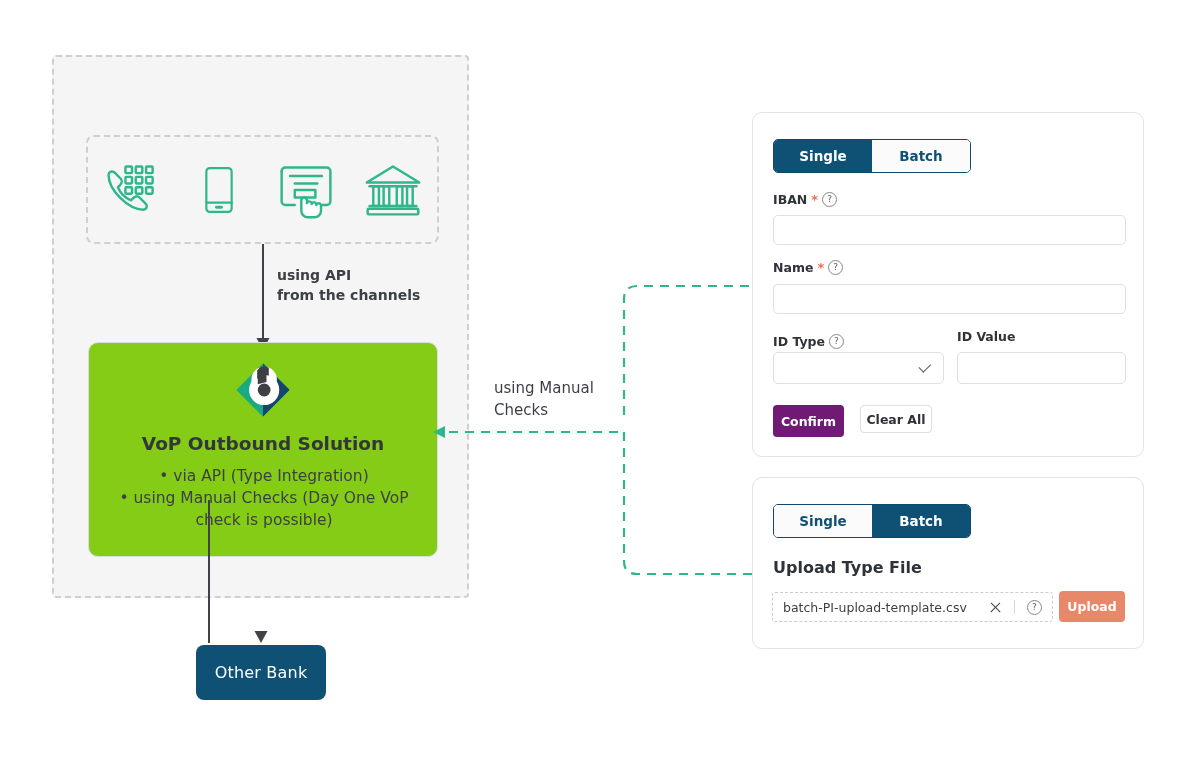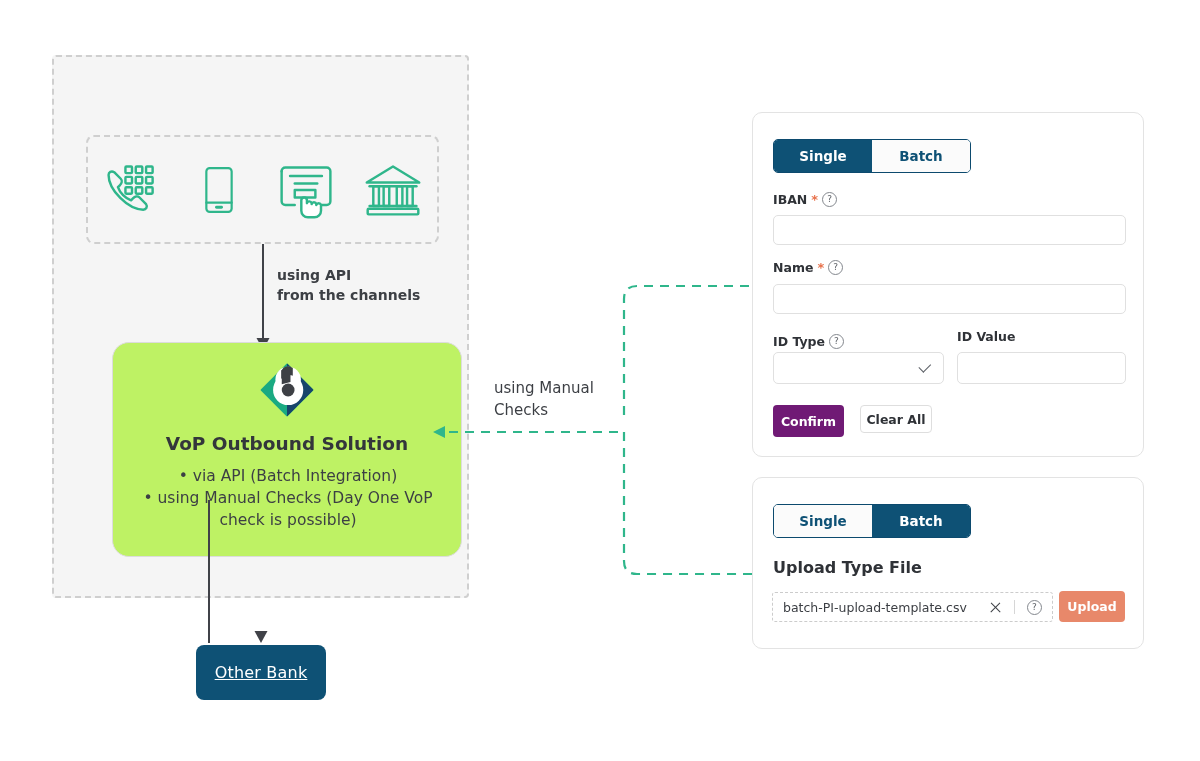--- a/index.html
+++ b/index.html
@@ -79,25 +79,24 @@
     font-weight: bold;
   }
 
   
   #vop-card {
     position: absolute;
     left: 34px;
     top: 285px;
     width: 350px;
     height: 215px;
-    background: #bef264;
+    background: #84cc16;
     border: 1px solid #dcdcdc;
-    border-radius: 17px;
-    box-sizing: border-box;
-    margin-left: 24px;
+    border-radius: 10px;
+    box-sizing: border-box;
   }
   #vop-logo {
     position: absolute;
     left: 50%;
     top: 18px;
     transform: translateX(-50%);
     width: 58px;
     height: 58px;
   }
   #vop-title {
@@ -137,21 +136,20 @@
     width: 130px;
     height: 55px;
     background: #0e5175;
     border-radius: 8px;
     color: #ffffff;
     font-size: 16px;
     display: flex;
     align-items: center;
     justify-content: center;
     letter-spacing: 0.2px;
-    text-decoration: underline;
   }
 
   
   #manual-checks-connector {
     position: absolute;
     left: 425px;
     top: 275px;
     width: 340px;
     height: 310px;
     pointer-events: none;
@@ -445,21 +443,21 @@
       <path d="M52 10 a22 22 0 0 1 0 44 a22 22 0 0 1 -22 -22 a22 22 0 0 1 22 -22 Z" fill="#ffffff"></path>
       <path d="M44 12 a16 16 0 0 1 16 0 l0 30 a16 16 0 0 1 -16 0 Z" fill="#3d4045"></path>
       <circle cx="52" cy="50" r="26" fill="#ffffff"></circle>
       <path d="M40 16 a14 14 0 0 1 14 -2 l0 26 -14 4 Z" fill="#3d4045"></path>
       <circle cx="52" cy="50" r="23" fill="#ffffff"></circle>
       <circle cx="52" cy="50" r="11" fill="#3d4045"></circle>
       <path d="M41 18 C41 12 47 9 52 10 L56 12 L56 36 L41 40 Z" fill="#3d4045"></path>
     </svg>
     <div id="vop-title">VoP Outbound Solution</div>
     <div id="vop-bullets">
-      <div>• via API (Batch Integration)</div>
+      <div>• via API (Type Integration)</div>
       <div>• using Manual Checks (Day One VoP
 check is possible)</div>
     </div>
   </div>
 </div>
 
 <svg id="other-bank-arrow" viewBox="0 0 2 143" preserveAspectRatio="none">
   <line x1="1" y1="0" x2="1" y2="143" stroke="#404248" stroke-width="2"></line>
 </svg>
 <svg style="position:absolute;left:253px;top:631px;width:16px;height:12px" viewBox="0 0 16 12">

